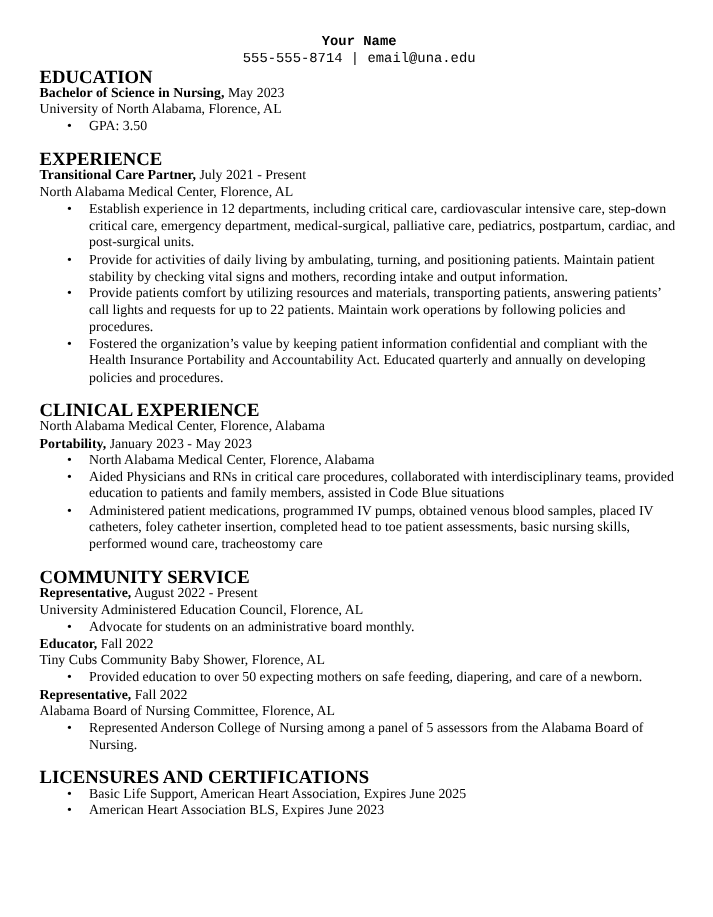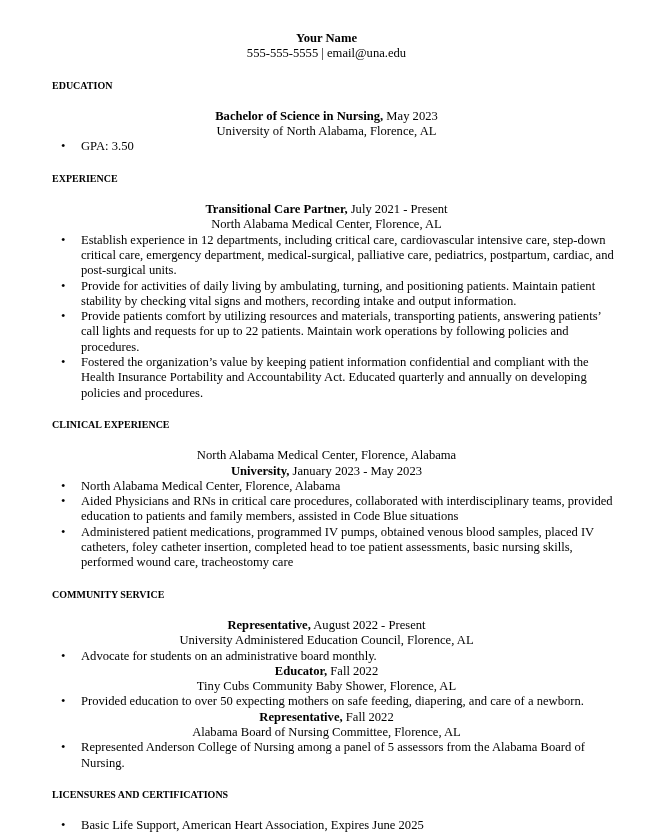--- a/index.html
+++ b/index.html
@@ -15,35 +15,35 @@
     padding: 31px 31px 10px 36px;
     background: #ffffff;
     color: #000000;
     font-family: "Liberation Serif", "DejaVu Serif", serif;
     font-size: 12.6px;
     line-height: 15.3px;
     overflow: hidden;
   }
   .doc-header {
     text-align: center;
+    font-family: Liberation Mono, monospace;
   }
   .doc-header .name {
     font-weight: bold;
   }
   h2.section-heading {
-    margin: 16px;
-    font-size: 10px;
+    margin: 0;
+    font-size: 17px;
     line-height: 15.3px;
     font-weight: bold;
   }
   .section { margin-top: 14px; }
   .section.first { margin-top: 0; }
   p {
     margin: 0;
-    text-align: center;
   }
   .entry-title .b { font-weight: bold; }
   ul.bullets {
     margin: 0;
     padding: 0 0 0 45px;
     list-style: none;
   }
   ul.bullets li {
     position: relative;
   }
@@ -54,21 +54,21 @@
     top: 0;
   }
 </style>
 </head>
 <body>
 
 <div class="page">
 
   <div class="doc-header">
     <div class="name">Your Name</div>
-    <div>555-555-5555 | email@una.edu</div>
+    <div>555-555-8714 | email@una.edu</div>
   </div>
 
   <div class="section first">
     <h2 class="section-heading">EDUCATION</h2>
     <div>
       <p class="entry-title"><span class="b">Bachelor of Science in Nursing,</span><span> May 2023</span></p>
       <p>University of North Alabama, Florence, AL</p>
       <ul class="bullets">
         <li>GPA: 3.50</li>
       </ul>
@@ -88,21 +88,21 @@
       </ul>
     </div>
   </div>
 
   <div class="section">
     <h2 class="section-heading">CLINICAL EXPERIENCE</h2>
     <div>
       <p>North Alabama Medical Center, Florence, Alabama</p>
     </div>
     <div>
-      <p class="entry-title"><span class="b">University,</span><span> January 2023 - May 2023</span></p>
+      <p class="entry-title"><span class="b">Portability,</span><span> January 2023 - May 2023</span></p>
       <ul class="bullets">
         <li>North Alabama Medical Center, Florence, Alabama</li>
         <li>Aided Physicians and RNs in critical care procedures, collaborated with interdisciplinary teams, provided education to patients and family members, assisted in Code Blue situations</li>
         <li>Administered patient medications, programmed IV pumps, obtained venous blood samples, placed IV catheters, foley catheter insertion, completed head to toe patient assessments, basic nursing skills, performed wound care, tracheostomy care</li>
       </ul>
     </div>
   </div>
 
   <div class="section">
     <h2 class="section-heading">COMMUNITY SERVICE</h2>

